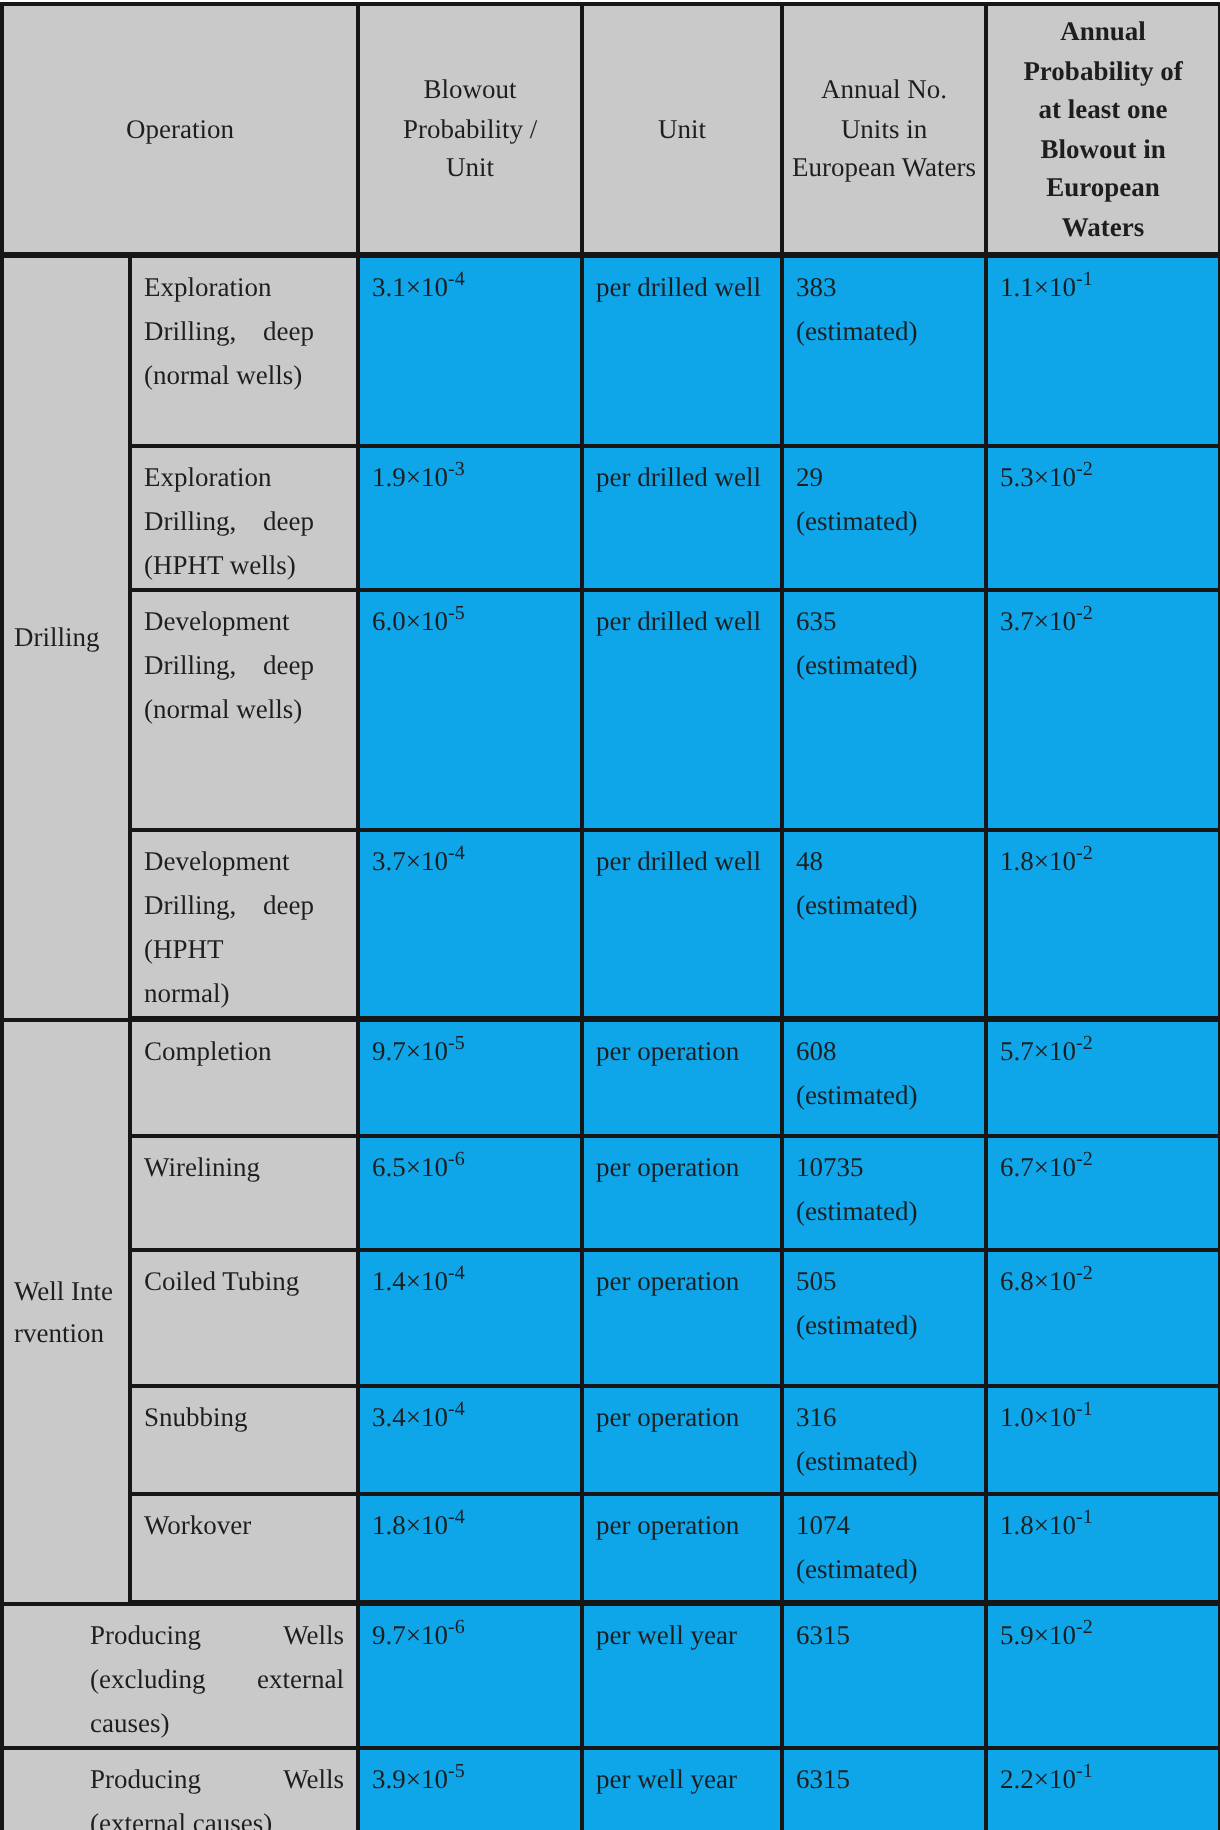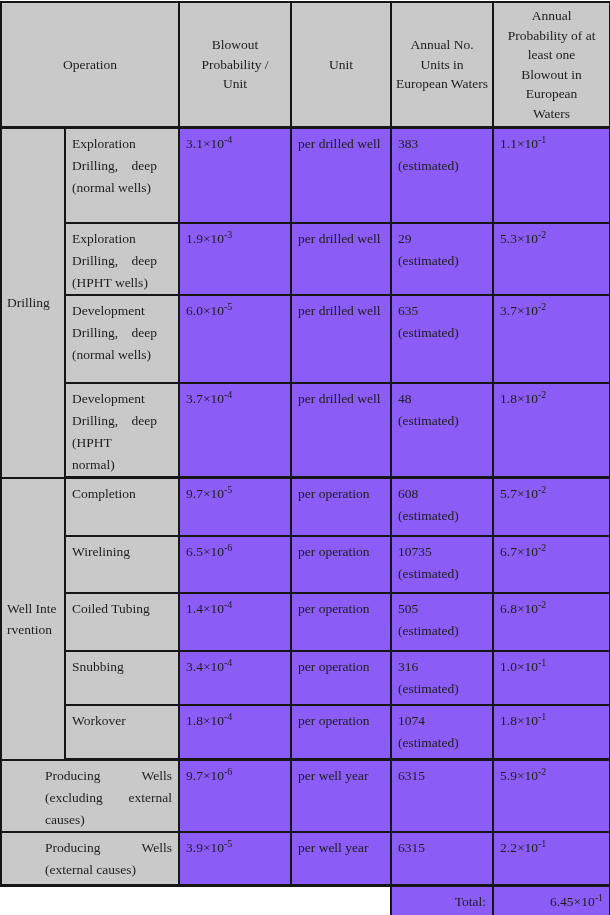--- a/index.html
+++ b/index.html
@@ -35,27 +35,27 @@
     vertical-align:middle;
     background:var(--gray);
     padding:3px 4px;
     border-bottom-width:3px;
   }
   td{
     font-size:13.5px;
     line-height:22px;
     vertical-align:top;
     padding:4px 6px 0 6px;
-    background:#8b5cf6;
+    background:#0ea5e9;
   }
   .header-row{height:125px;}
   .hw{margin:0 auto;}
   .w-bp{width:84px;}
   .w-au{width:92px;}
-  .w-ap{width:90px;}
+  .w-ap{width:90px;font-weight:bold;}
   .group-cell{
     background:var(--gray);
     vertical-align:middle;
     padding:0 4px 0 5px;
     word-break:break-all;
     line-height:21px;
     margin-left:36px;
   }
   .op-cell{background:var(--gray);}
   .op-wrap{width:85px;text-align:justify;}
@@ -112,21 +112,21 @@
         </tr>
         <tr style="height: 71px; border-radius: 32px;">
           <td class="op-cell">
             <div class="op-wrap">Exploration Drilling, deep (HPHT wells)</div>
           </td>
           <td>1.9×10<sup>-3</sup></td>
           <td class="unit-cell">per drilled well</td>
           <td>29<span class="units-note">(estimated)</span></td>
           <td>5.3×10<sup>-2</sup></td>
         </tr>
-        <tr style="height: 88px;">
+        <tr style="height: 120px;">
           <td class="op-cell">
             <div class="op-wrap">Development Drilling, deep (normal wells)</div>
           </td>
           <td>6.0×10<sup>-5</sup></td>
           <td class="unit-cell">per drilled well</td>
           <td>635<span class="units-note">(estimated)</span></td>
           <td>3.7×10<sup>-2</sup></td>
         </tr>
         <tr class="section-end" style="height: 95px;">
           <td class="op-cell">
@@ -149,21 +149,21 @@
         </tr>
         <tr style="height: 57px;">
           <td class="op-cell">
             <div class="op-wrap">Wirelining</div>
           </td>
           <td>6.5×10<sup>-6</sup></td>
           <td class="unit-cell">per operation</td>
           <td>10735<span class="units-note">(estimated)</span></td>
           <td>6.7×10<sup>-2</sup></td>
         </tr>
-        <tr style="height: 58px;">
+        <tr style="height: 68px;">
           <td class="op-cell">
             <div class="op-wrap">Coiled Tubing</div>
           </td>
           <td>1.4×10<sup>-4</sup></td>
           <td class="unit-cell">per operation</td>
           <td>505<span class="units-note">(estimated)</span></td>
           <td>6.8×10<sup>-2</sup></td>
         </tr>
         <tr style="height: 54px;">
           <td class="op-cell">

